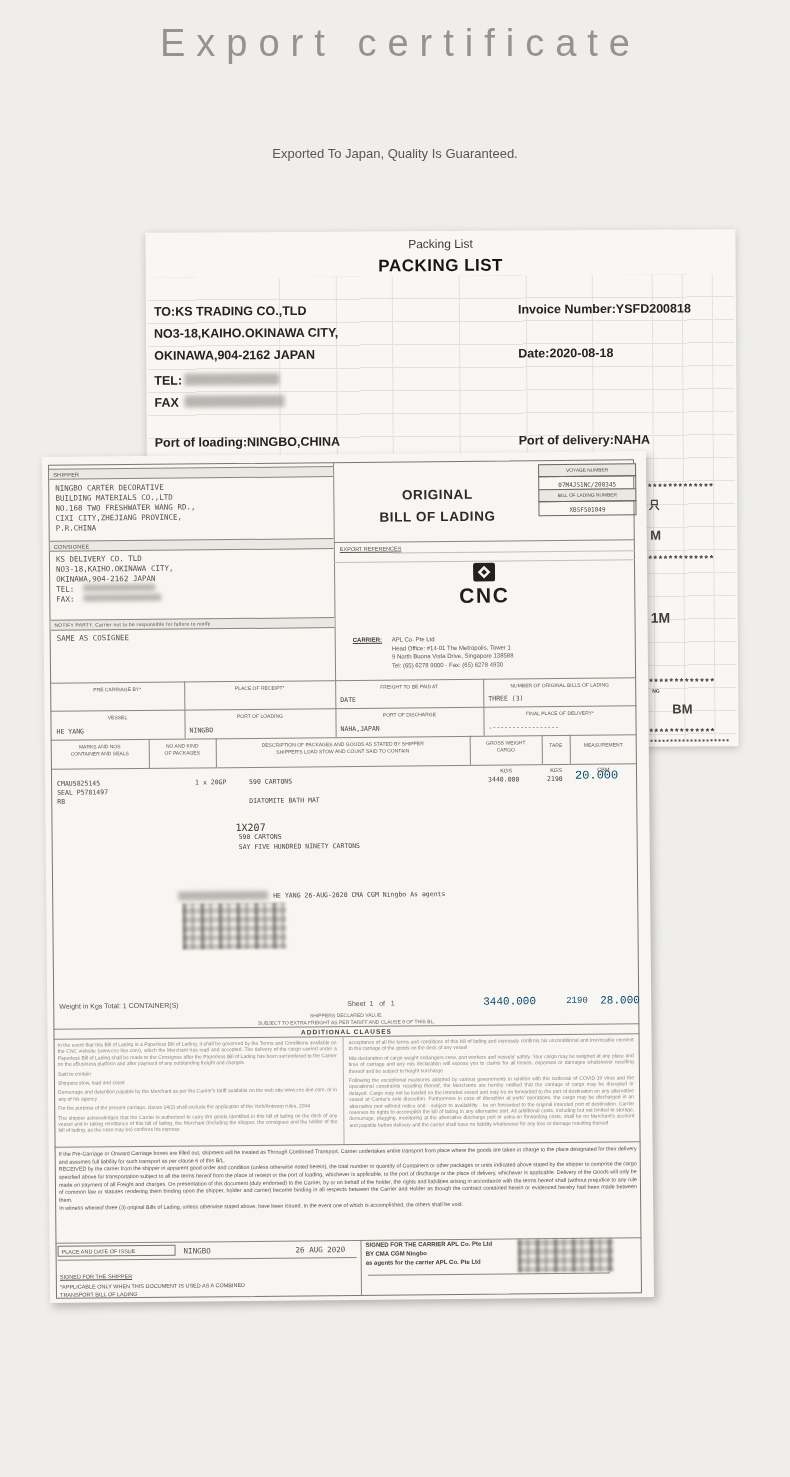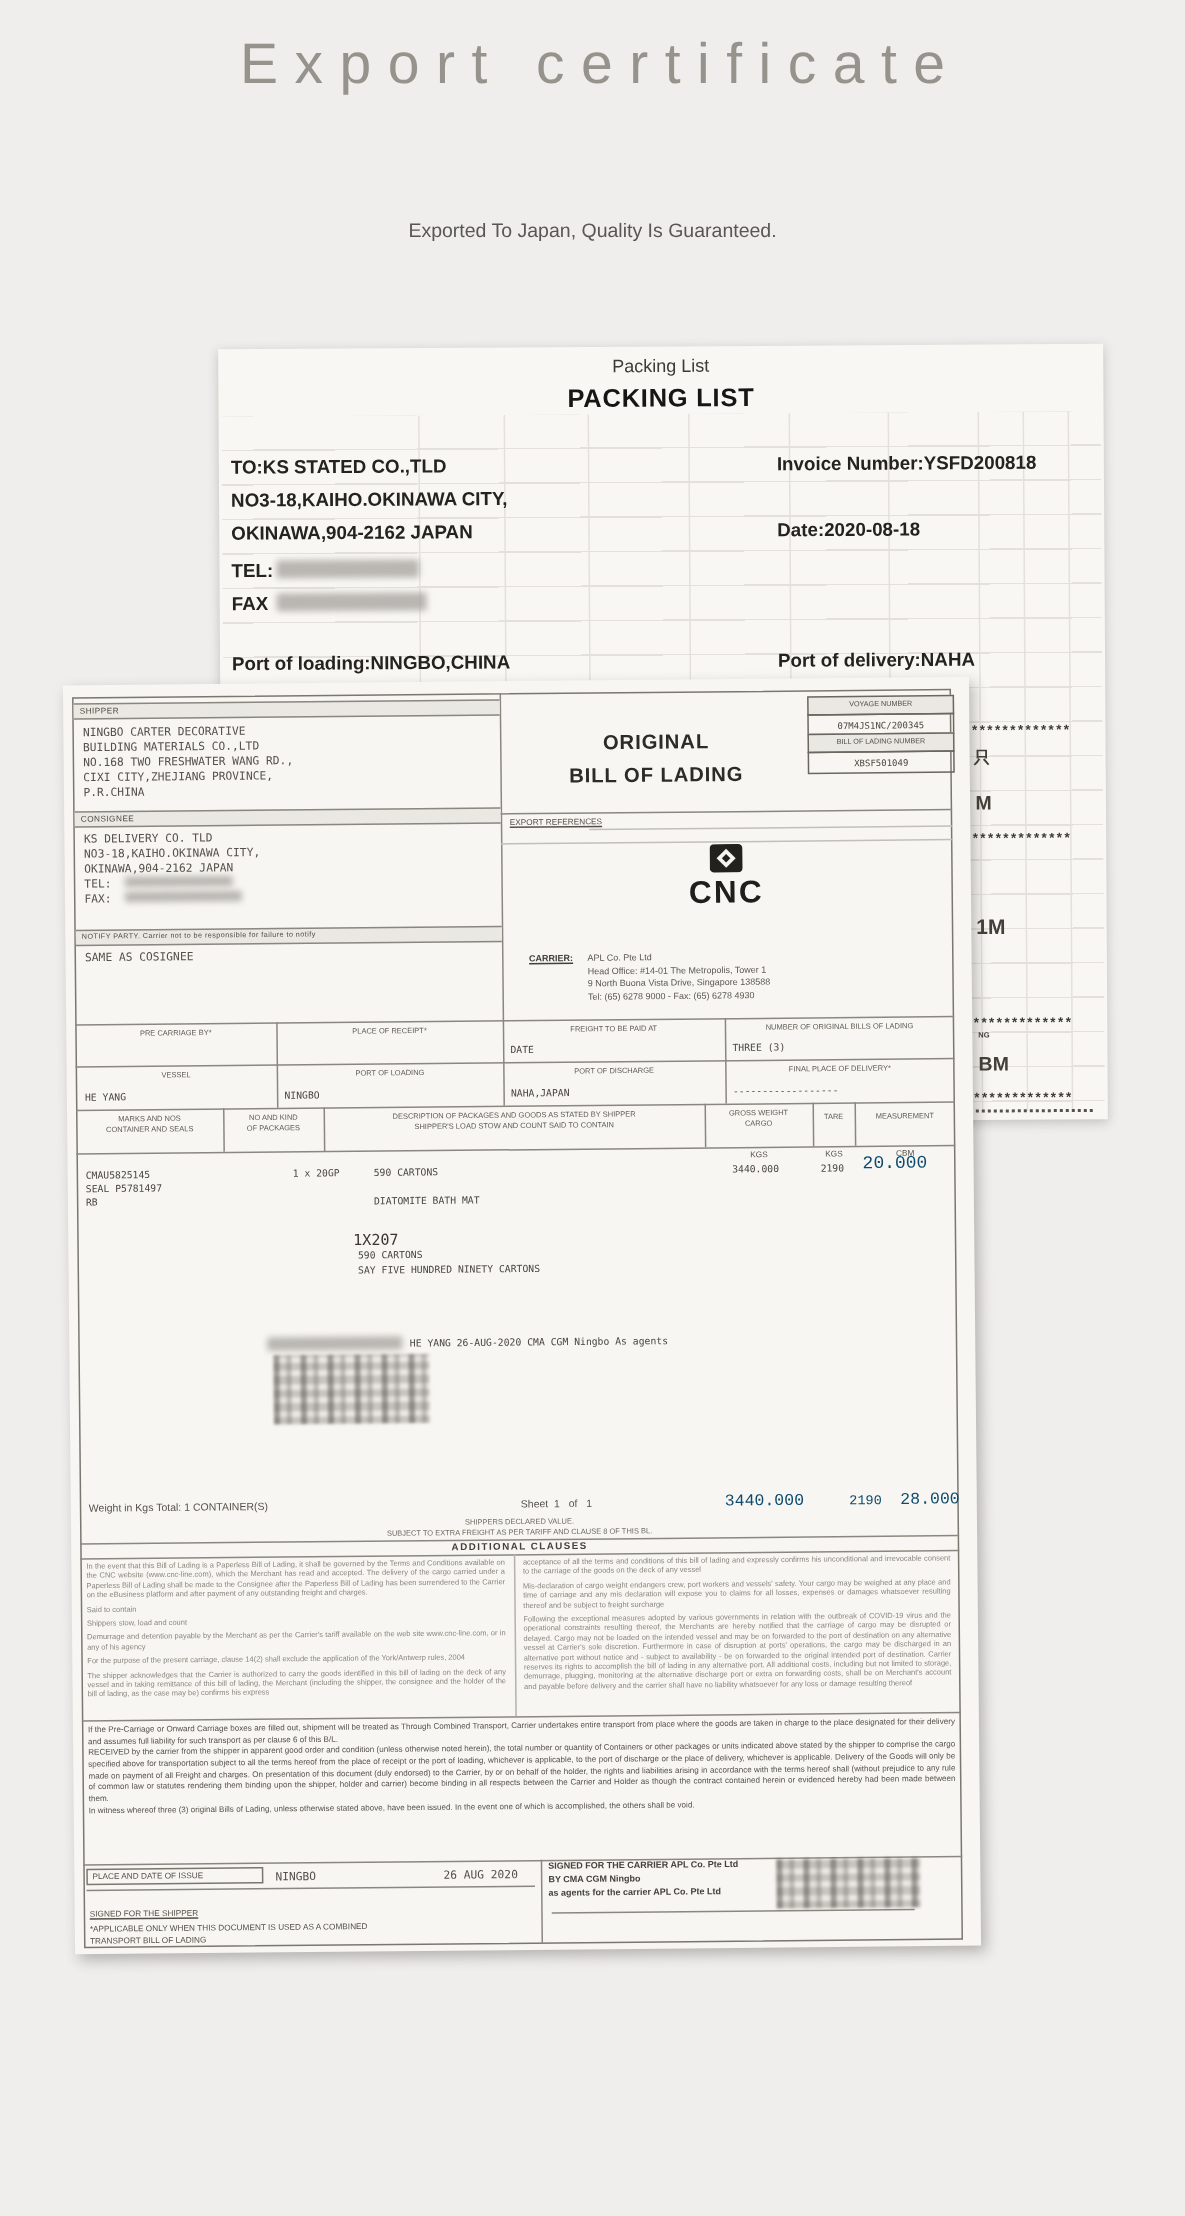--- a/index.html
+++ b/index.html
@@ -77,42 +77,42 @@
     <div class="plv" style="left:313px"></div>
     <div class="plv" style="left:380px"></div>
     <div class="plv" style="left:446px"></div>
     <div class="plv" style="left:506px"></div>
     <div class="plv" style="left:536px"></div>
     <div class="plv" style="left:566px"></div>
 
     <div class="abs pl-cap">Packing List</div>
     <div class="abs pl-title">PACKING LIST</div>
 
-    <div class="abs pl-b" style="left:8px;top:72px">TO:KS STATED CO.,TLD</div>
+    <div class="abs pl-b" style="left:8px;top:72px">TO:KS TRADING CO.,TLD</div>
     <div class="abs pl-b" style="left:8px;top:94px">NO3-18,KAIHO.OKINAWA CITY,</div>
     <div class="abs pl-b" style="left:8px;top:116px">OKINAWA,904-2162 JAPAN</div>
     <div class="abs pl-b" style="left:8px;top:141px">TEL:</div>
     <div class="redact" style="left:38px;top:141px;width:95px;height:12px"></div>
     <div class="abs pl-b" style="left:8px;top:163px">FAX</div>
     <div class="redact" style="left:38px;top:163px;width:100px;height:12px"></div>
 
     <div class="abs pl-b" style="left:372px;top:72px">Invoice Number:YSFD200818</div>
     <div class="abs pl-b" style="left:372px;top:116px">Date:2020-08-18</div>
 
     <div class="abs pl-b" style="left:8px;top:203px">Port of loading:NINGBO,CHINA</div>
     <div class="abs pl-b" style="left:372px;top:203px">Port of delivery:NAHA</div>
 
     <div class="abs frag-star" style="left:501px;top:252px">*************</div>
     <div class="abs frag-ch" style="left:502px;top:268px;font-size:11px">只</div>
     <div class="abs frag-ch" style="left:503px;top:298px;font-size:13px">M</div>
     <div class="abs frag-star" style="left:501px;top:324px">*************</div>
     <div class="abs frag-ch" style="left:503px;top:380px;font-size:14px">1M</div>
     <div class="abs frag-star" style="left:501px;top:447px">*************</div>
     <div class="abs frag-ch" style="left:504px;top:458px;font-size:5px">NG</div>
-    <div class="abs frag-ch" style="left:504px;top:472px;font-size:13px">BM</div>
+    <div class="abs frag-ch" style="left:524px;top:472px;font-size:13px">BM</div>
     <div class="abs frag-star" style="left:501px;top:497px">*************</div>
     <div class="pl-dash" style="left:490px;top:510px;width:90px"></div>
   </div>
 
   <div class="sheet bl-sheet">
     <div class="bl-frame"></div>
     <div class="vl" style="left:291px;top:8px;height:218px"></div>
 
     <div class="strip" style="left:7px;top:12px;width:284px">SHIPPER</div>
     <div class="abs mv7" style="left:13px;top:27px">NINGBO CARTER DECORATIVE</div>

